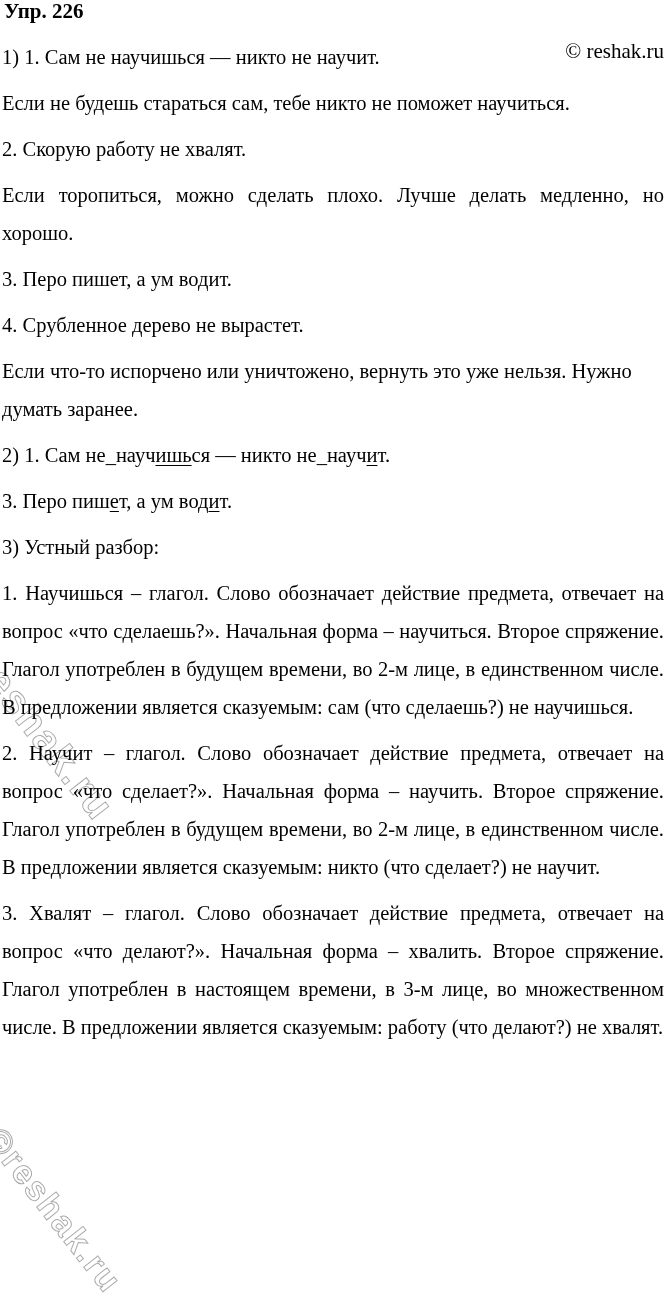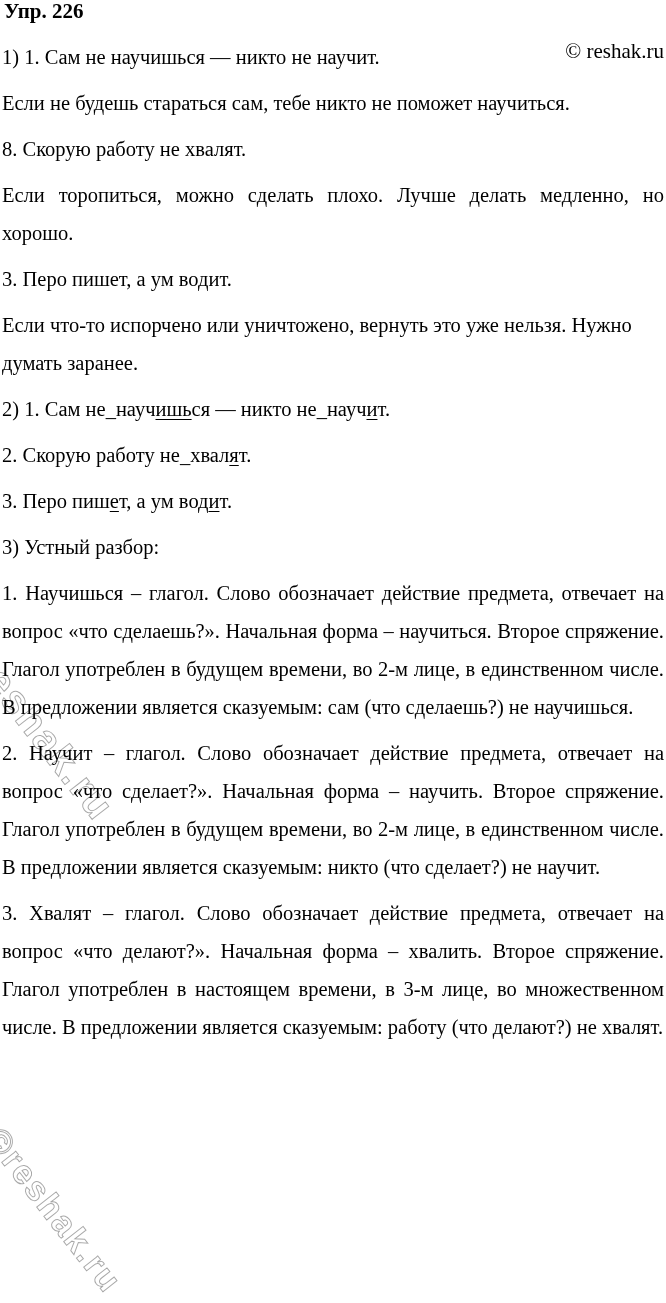--- a/index.html
+++ b/index.html
@@ -35,30 +35,28 @@
 
 <div class="header">
   <span class="title">Упр. 226</span>
   <span class="copyright">© reshak.ru</span>
 </div>
 
 <div class="content">
 
   <p class="p">1) 1. Сам не научишься — никто не научит.</p>
   <p class="p">Если не будешь стараться сам, тебе никто не поможет научиться.</p>
-  <p class="p">8. Скорую работу не хвалят.</p>
+  <p class="p">2. Скорую работу не хвалят.</p>
   <p class="p j">Если торопиться, можно сделать плохо. Лучше делать медленно, но хорошо.</p>
   <p class="p">3. Перо пишет, а ум водит.</p>
+  <p class="p">4. Срубленное дерево не вырастет.</p>
   <p class="p">Если что-то испорчено или уничтожено, вернуть это уже нельзя. Нужно думать заранее.</p>
 
   <p class="p">
     <span>2) 1. Сам не_науч</span><span class="u">ишь</span><span>ся — никто не_науч</span><span class="u">и</span><span>т.</span>
-  </p>
-  <p class="p">
-    <span>2. Скорую работу не_хвал</span><span class="u">я</span><span>т.</span>
   </p>
   <p class="p">
     <span>3. Перо пиш</span><span class="u">е</span><span>т, а ум вод</span><span class="u">и</span><span>т.</span>
   </p>
 
   <p class="p">
     <span>3) </span><b>Устный разбор:</b>
   </p>
   <p class="p j">1. Научишься – глагол. Слово обозначает действие предмета, отвечает на вопрос «что сделаешь?». Начальная форма – научиться. Второе спряжение. Глагол употреблен в будущем времени, во 2-м лице, в единственном числе. В предложении является сказуемым: сам (что сделаешь?) не научишься.</p>
   <p class="p j">2. Научит – глагол. Слово обозначает действие предмета, отвечает на вопрос «что сделает?». Начальная форма – научить. Второе спряжение. Глагол употреблен в будущем времени, во 2-м лице, в единственном числе. В предложении является сказуемым: никто (что сделает?) не научит.</p>

